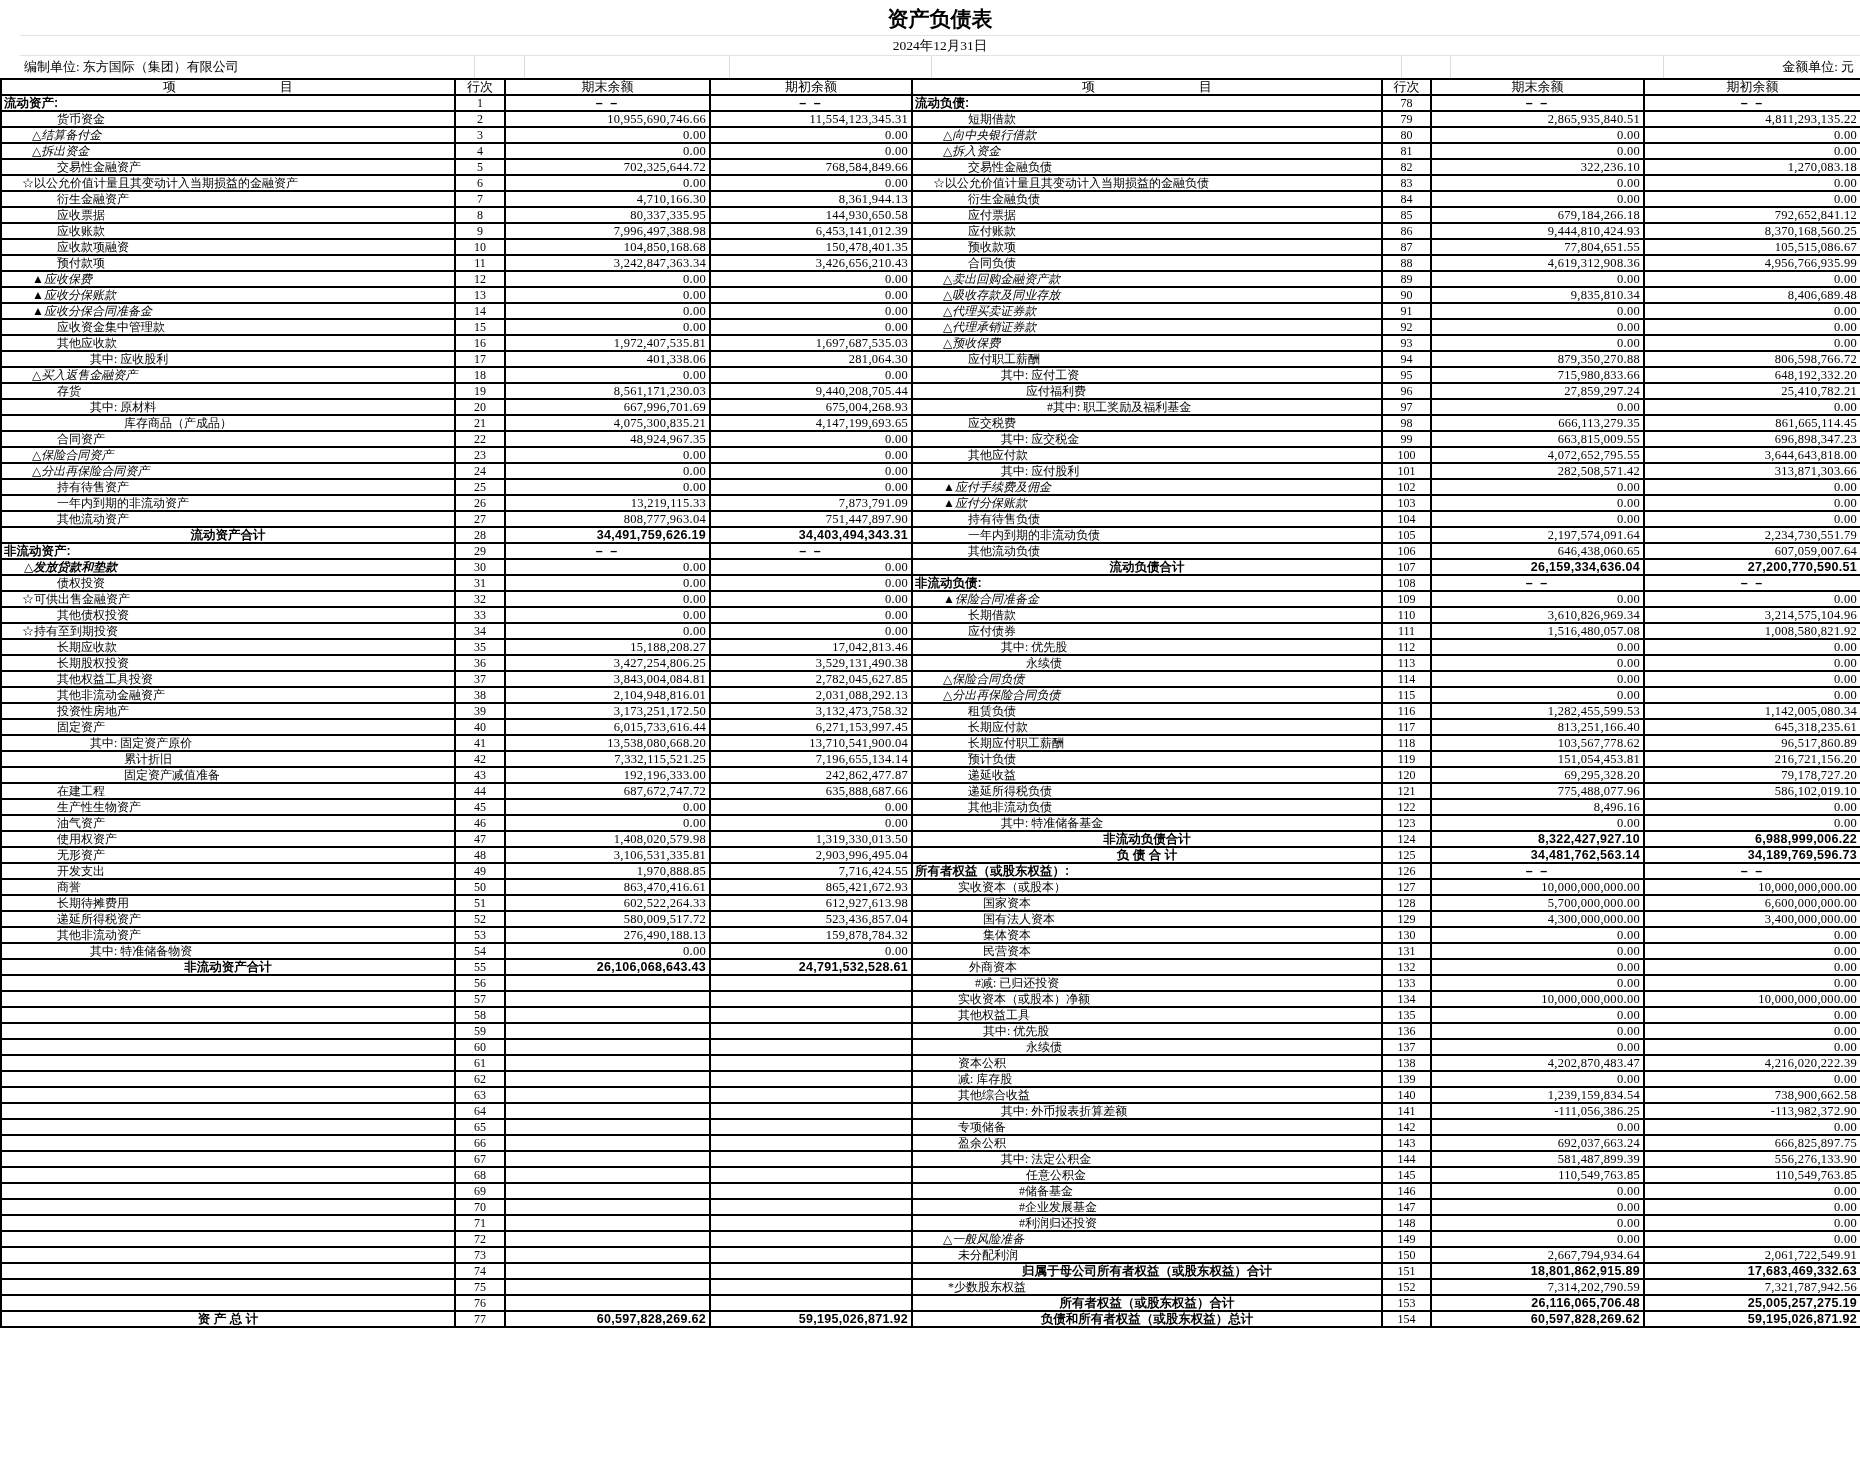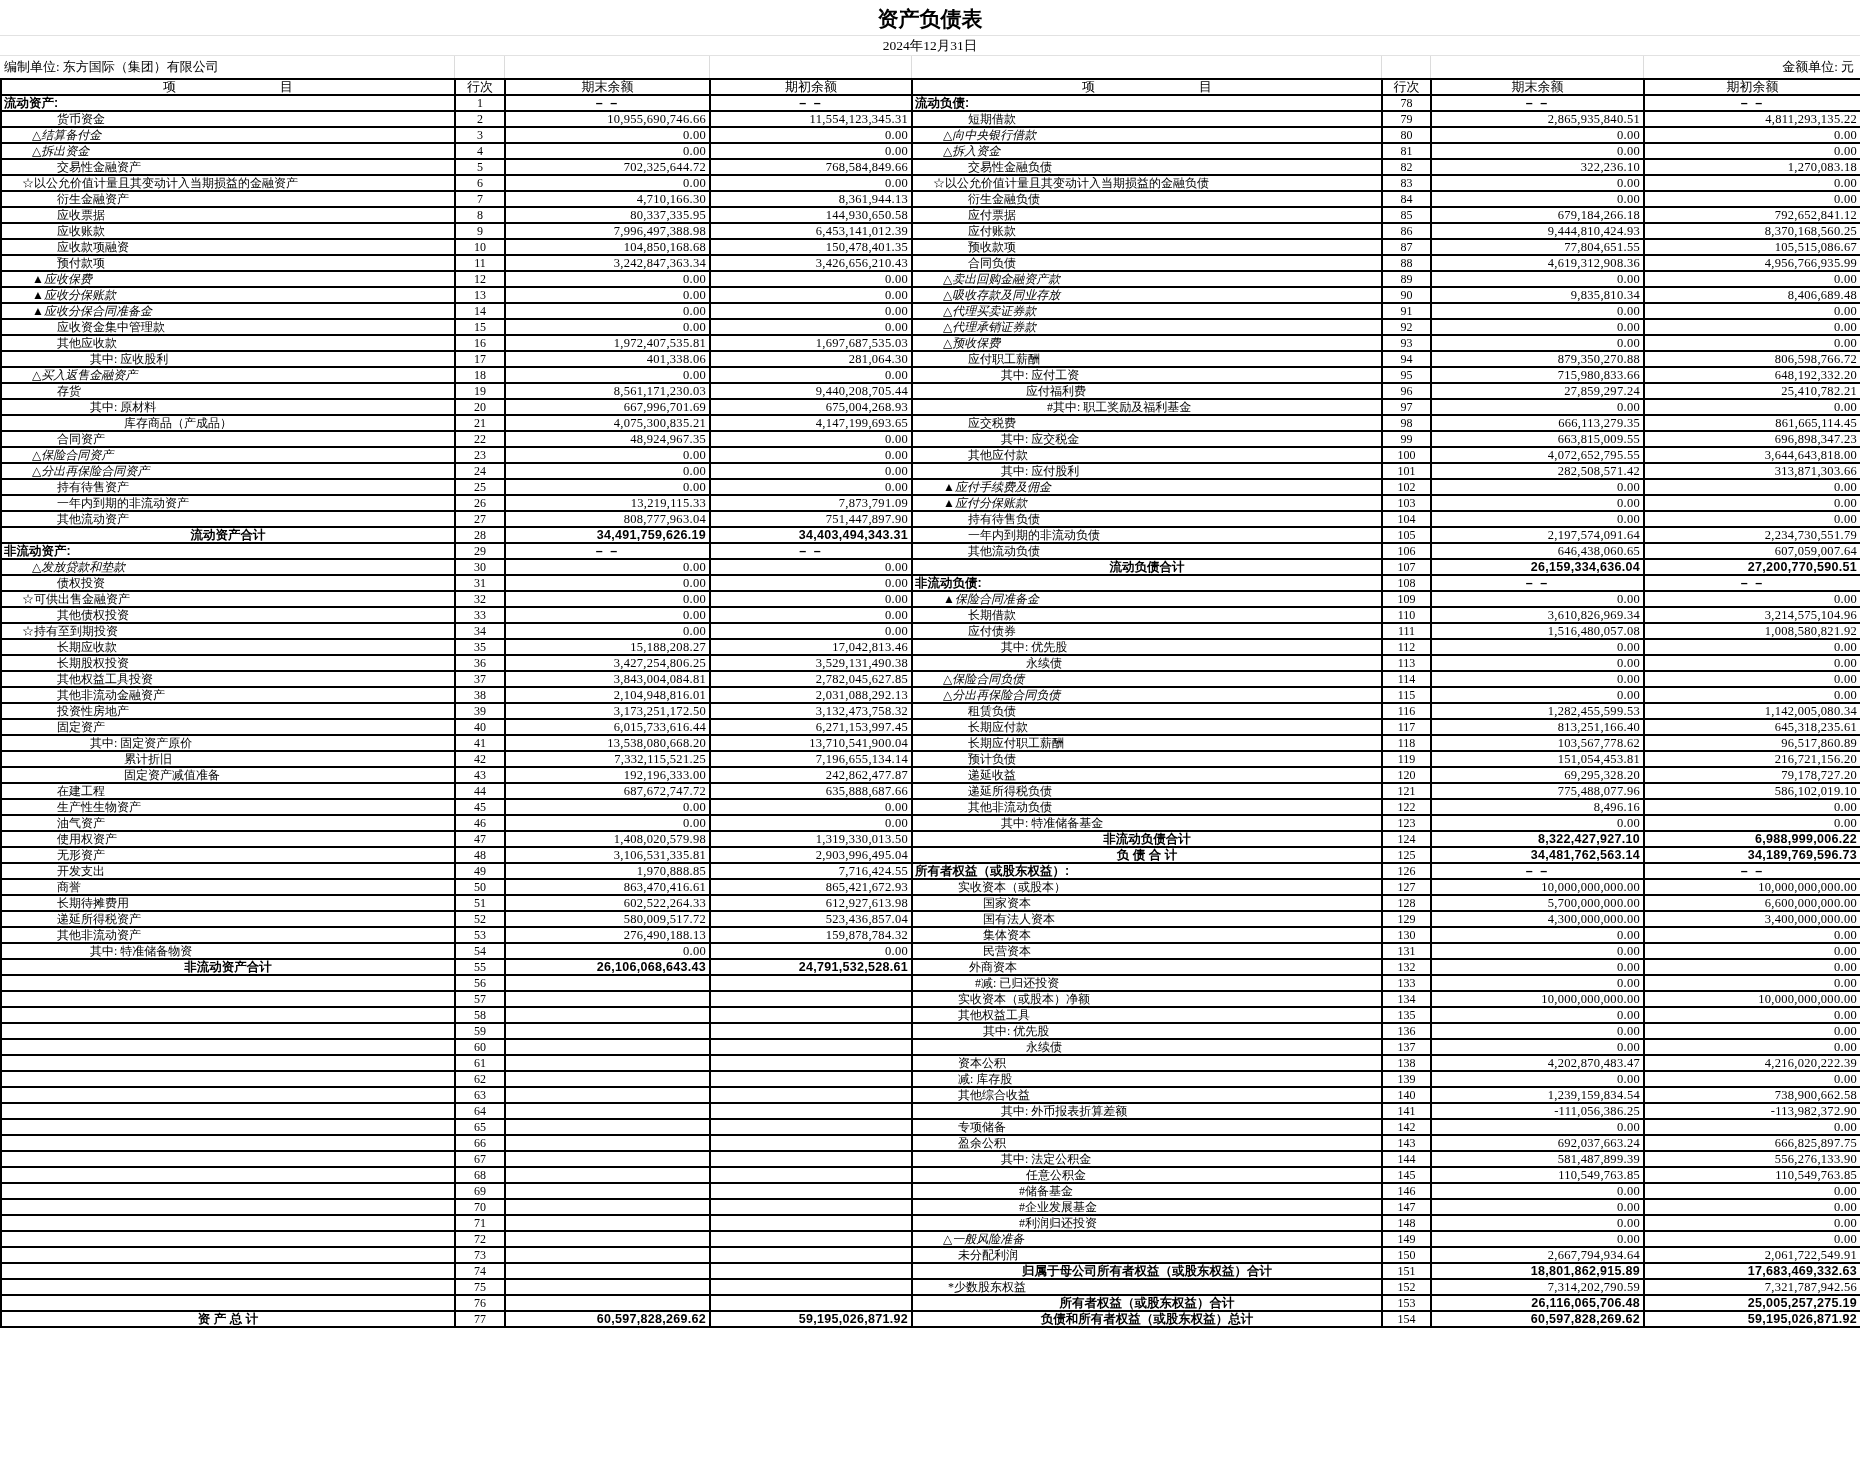--- a/index.html
+++ b/index.html
@@ -3,21 +3,21 @@
 <meta charset="utf-8">
 <style>
   * { box-sizing: border-box; }
   html,body { margin:0; padding:0; background:#fff; }
   body {
     width:1860px; height:1481px; overflow:hidden;
     font-family:"Liberation Serif","DejaVu Serif",serif;
     color:#000;
   }
   
-  .tophdr { width:1860px; }
+  .tophdr { width:1860px;padding-left:20px; }
   .title-row {
     height:36px; text-align:center; padding-top:7px;
     font-family:"Liberation Sans","DejaVu Sans",sans-serif;
     font-weight:bold; font-size:21px; line-height:24px;
     border-bottom:1px solid #e2e2e2;
   }
   .date-row {
     height:20px; text-align:center; font-size:13.5px; line-height:19px;
     border-bottom:1px solid #e2e2e2;
   }
@@ -372,21 +372,21 @@
         <td class="bold" style="padding-left: 2px;">非流动资产:</td>
         <td class="line">29</td>
         <td class="num dash bold">– –</td>
         <td class="num dash bold">– –</td>
         <td style="padding-left: 55px;">其他流动负债</td>
         <td class="line">106</td>
         <td class="num">646,438,060.65</td>
         <td class="num">607,059,007.64</td>
       </tr>
       <tr>
-        <td class="ital" style="padding-left: 30px;">△发放贷款和垫款</td>
+        <td class="ital" style="padding-left: 22px; font-weight: bold;">△发放贷款和垫款</td>
         <td class="line">30</td>
         <td class="num">0.00</td>
         <td class="num">0.00</td>
         <td class="bold ctr">流动负债合计</td>
         <td class="line">107</td>
         <td class="num bold">26,159,334,636.04</td>
         <td class="num bold">27,200,770,590.51</td>
       </tr>
       <tr>
         <td style="padding-left: 55px;">债权投资</td>

